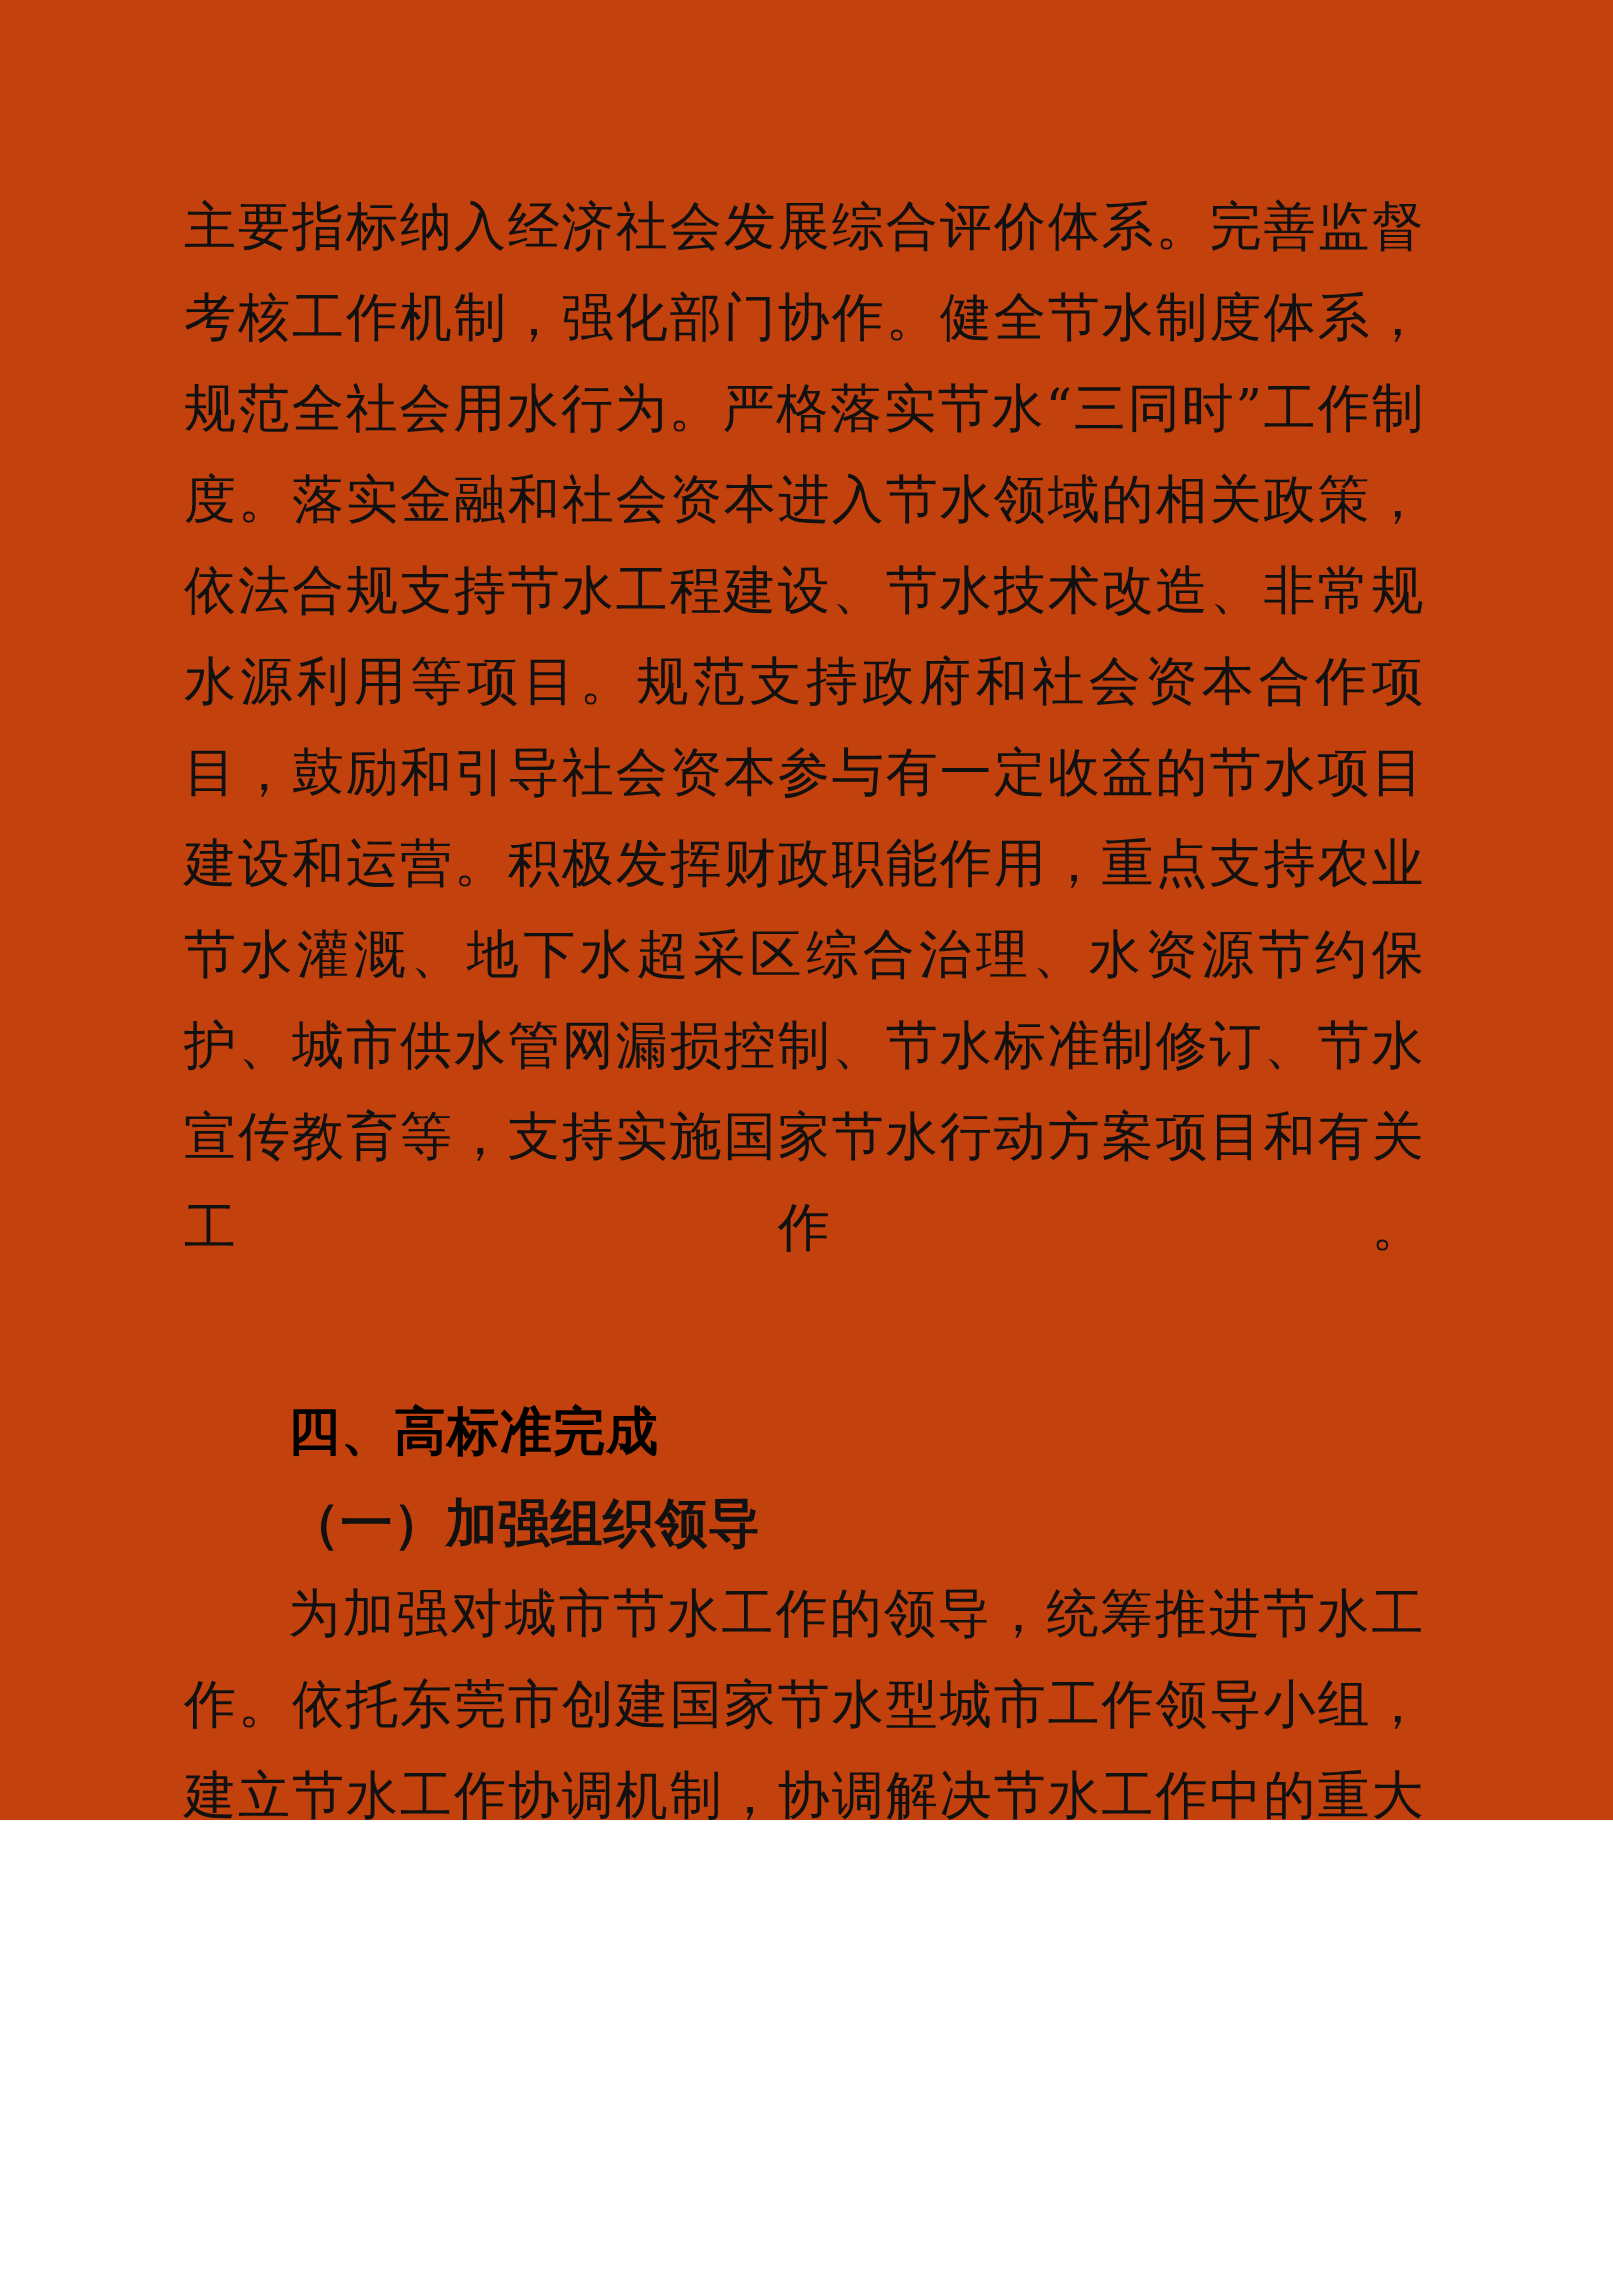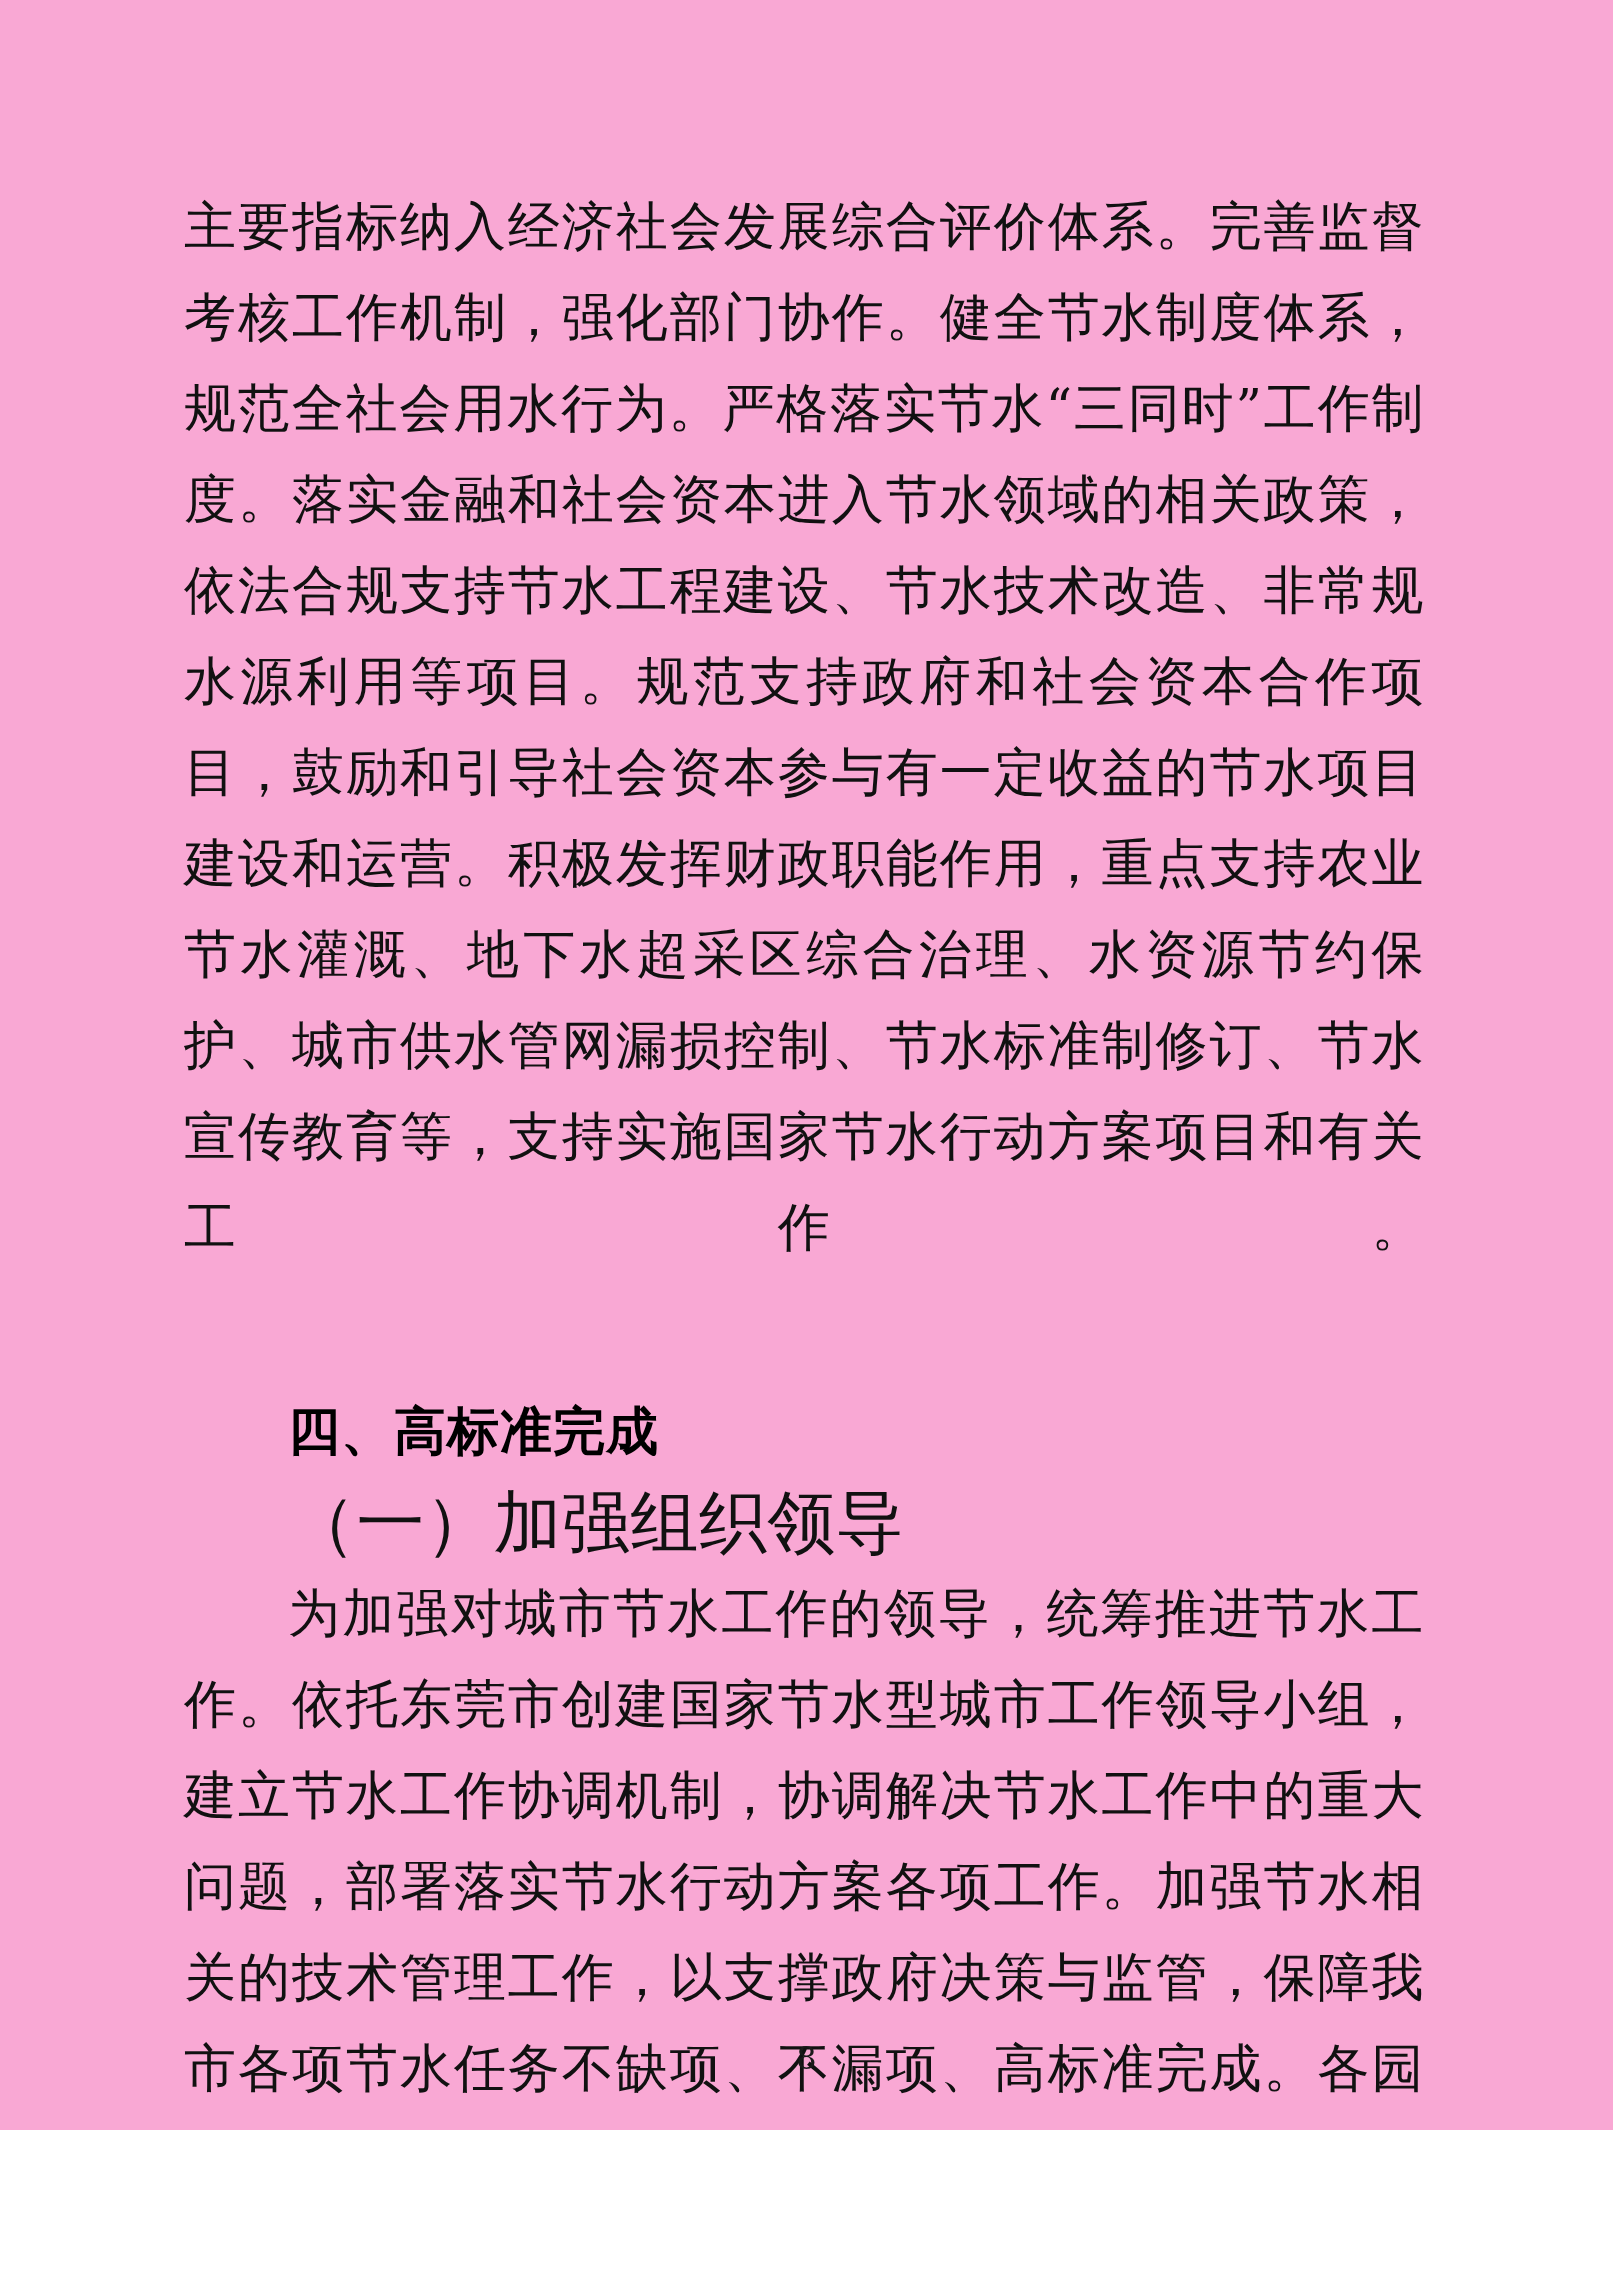--- a/index.html
+++ b/index.html
@@ -7,22 +7,22 @@
     margin: 0;
     padding: 0;
     background: #ffffff;
   }
   body {
     font-family: "DejaVu Serif", "Liberation Serif", serif;
   }
   .page {
     position: relative;
     width: 1613px;
-    height: 2130px;
-    background: #f9a8d4;
+    height: 1820px;
+    background: #c2410c;
     margin: 0 auto;
     overflow: hidden;
     box-sizing: border-box;
   }
   .content {
     position: absolute;
     left: 184px;
     top: 181px;
     width: 1240px;
   }
@@ -53,23 +53,23 @@
     font-size: 52px;
     line-height: 91px;
     font-weight: bold;
     color: #000000;
     text-indent: 104px;
     margin: 0;
     letter-spacing: 1px;
     font-family: "DejaVu Sans", "Liberation Sans", sans-serif;
   }
   .h3 {
-    font-size: 68px;
+    font-size: 52px;
     line-height: 91px;
-    font-weight: 400;
+    font-weight: 700;
     color: #111111;
     text-indent: 104px;
     margin: 0;
     letter-spacing: 0.5px;
   }
   .spacer-sm { height: 21.6px; }
   .page-number {
     position: absolute;
     left: 0;
     right: 0;

